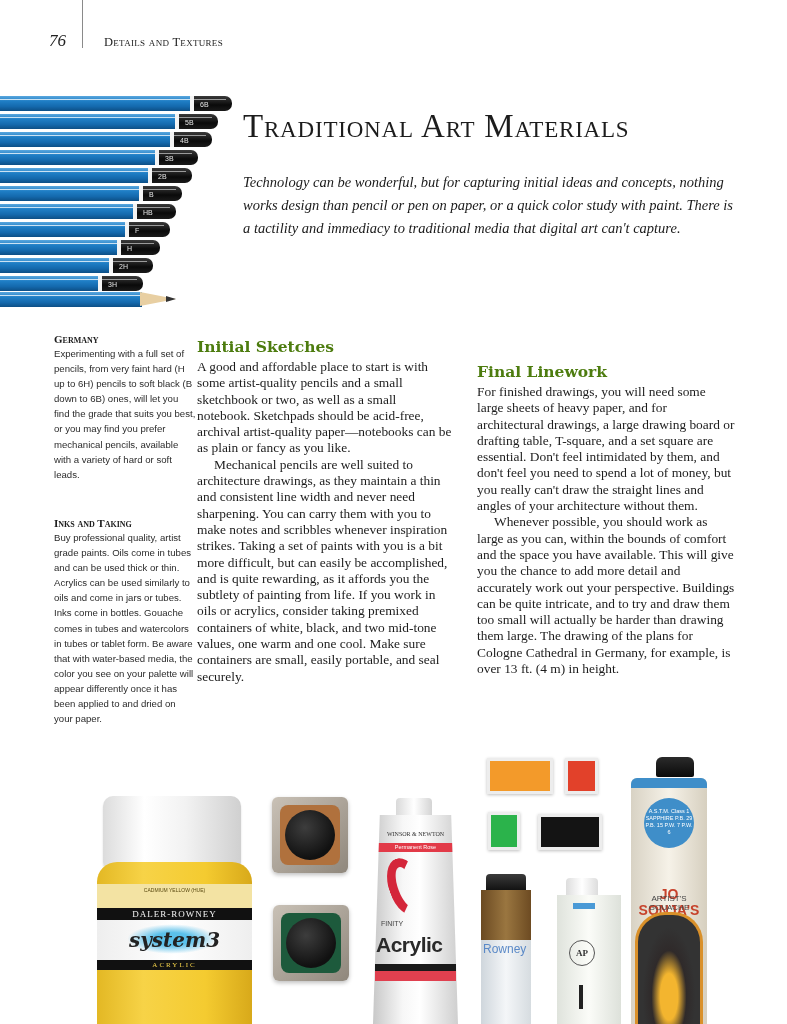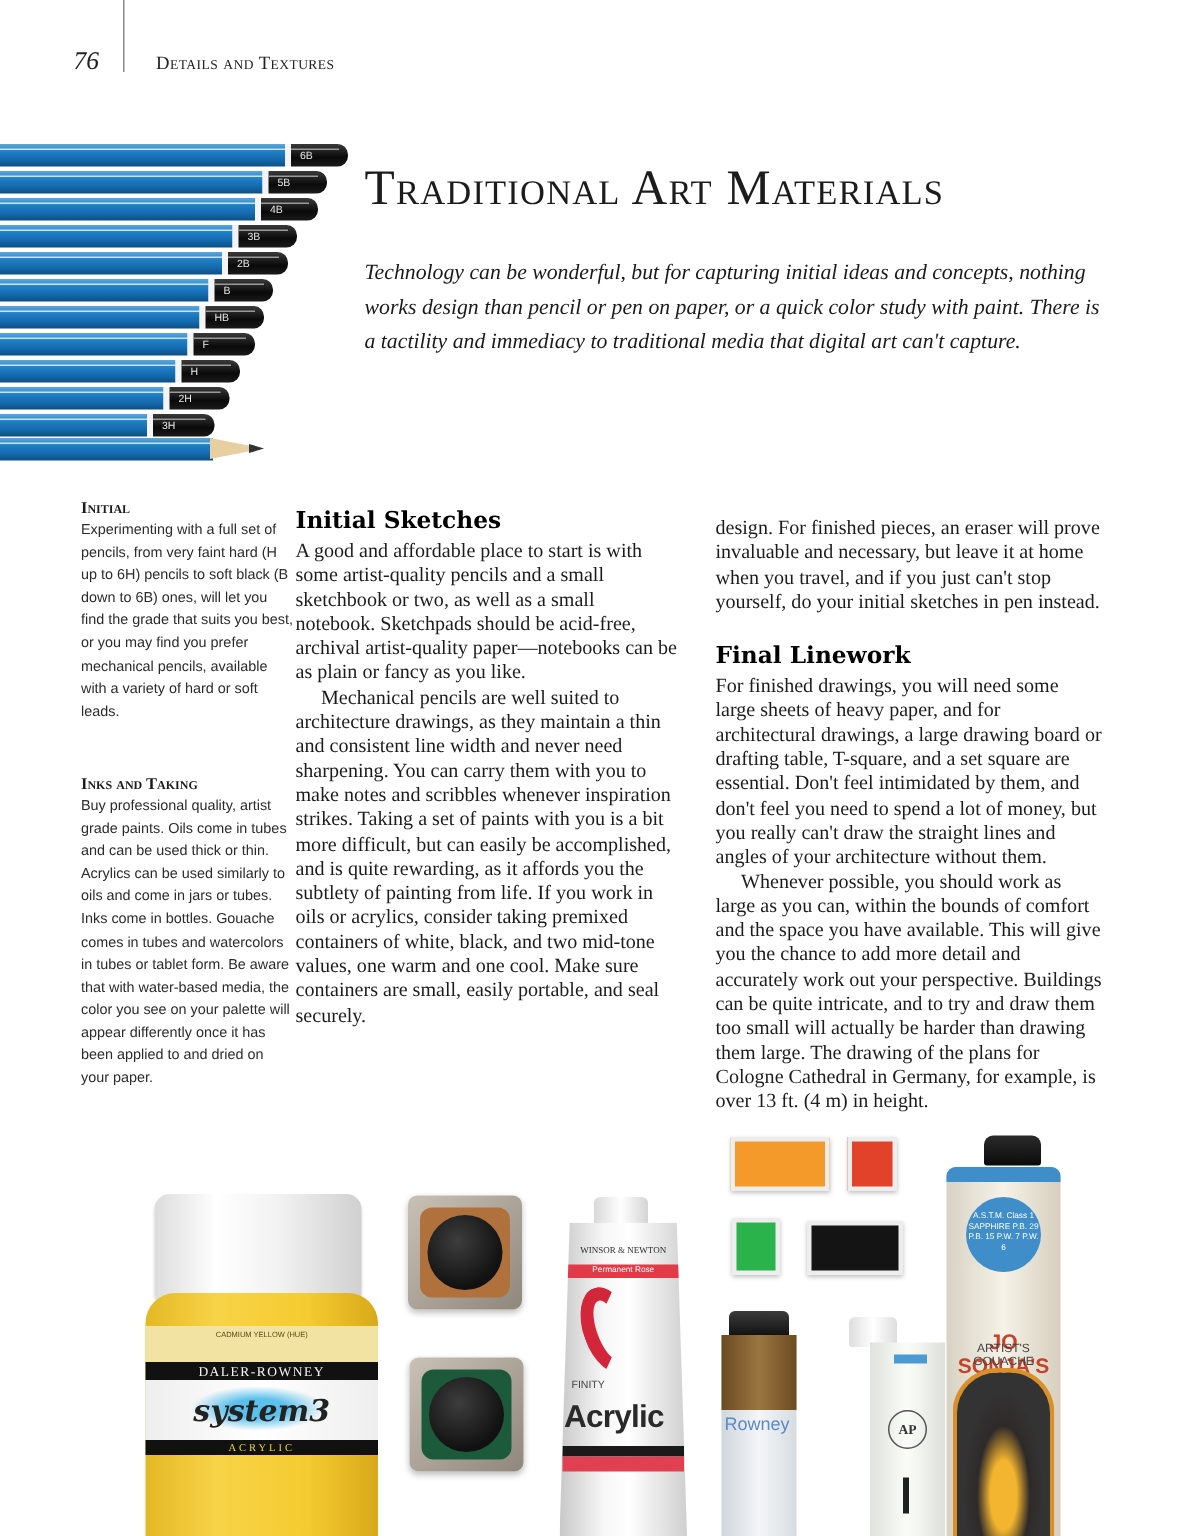--- a/index.html
+++ b/index.html
@@ -23,21 +23,21 @@
 
   .title { position:absolute; left:243px; top:108px; font-size:33px; font-variant:small-caps; letter-spacing:0.8px; font-weight:normal; color:#1c1c1c; white-space:nowrap; }
   .intro { position:absolute; left:243px; top:171px; width:500px; font-size:14.5px; line-height:23px; font-style:italic; color:#1a1a1a; }
 
   .sidebar-block { position:absolute; left:54px; width:142px; font-family:"Liberation Sans",sans-serif; font-size:9.6px; line-height:15.1px; color:#2b2b2b; }
   .sidebar-title { font-family:"Liberation Serif",serif; font-variant:small-caps; font-weight:bold; font-size:11px; line-height:14px; color:#1c1c1c; }
 
   .column { position:absolute; width:255px; font-size:13.4px; line-height:16.3px; color:#1c1c1c; }
   .column p { text-indent:0; }
   .column p.indent { text-indent:17px; }
-  .section-heading { font-family:"DejaVu Serif",serif; font-weight:bold; font-size:15.5px; line-height:22px; margin-bottom:1px; color:#000000; }
+  .section-heading { font-family:"DejaVu Serif",serif; font-weight:bold; font-size:15.5px; line-height:22px; margin-bottom:1px; color:#4d7c0f; }
 
   .photo { position:absolute; }
   .jar { left:97px; top:796px; width:155px; height:228px; }
   .jar-cap { position:absolute; left:6px; top:0; width:138px; height:70px; background:linear-gradient(90deg,#dcdcdc,#ffffff 30%,#f2f2f2 60%,#d0d0d0); border-radius:10px 10px 4px 4px; box-shadow:0 2px 2px rgba(0,0,0,0.15); }
   .jar-body { position:absolute; left:0; top:66px; width:155px; height:162px; background:linear-gradient(90deg,#e3b824,#f7d347 30%,#f4cb30 70%,#d8a91a); border-radius:20px 20px 0 0; }
   .jar-label-top { position:absolute; left:0; top:88px; width:155px; height:24px; background:#f3e3a3; font-family:"Liberation Sans",sans-serif; font-size:5px; color:#5a4a10; text-align:center; padding-top:3px; }
   .jar-brand { position:absolute; left:0; top:112px; width:155px; height:12px; background:#111; color:#f5f5f5; font-size:9px; letter-spacing:1px; text-align:center; line-height:12px; }
   .jar-logo { position:absolute; left:0; top:124px; width:155px; height:40px; background:linear-gradient(90deg,#eee,#fff 50%,#eee); font-family:"DejaVu Serif",serif; font-style:italic; font-weight:bold; font-size:20px; text-align:center; line-height:40px; color:#222; }
   .jar-logo span.splash { position:absolute; left:30px; top:4px; width:90px; height:30px; border-radius:50%; background:radial-gradient(#5bc0ea 30%, rgba(91,192,234,0) 70%); z-index:0; }
   .jar-logo b { position:relative; z-index:1; }
@@ -63,21 +63,21 @@
   .wc { position:absolute; box-shadow:0 1px 3px rgba(0,0,0,0.25); border:3px solid #ededed; }
   .wc-orange { left:487px; top:758px; width:66px; height:36px; background:#f39a2a; }
   .wc-red { left:565px; top:758px; width:33px; height:36px; background:#e2412a; }
   .wc-green { left:488px; top:812px; width:32px; height:38px; background:#2bb34b; }
   .wc-black { left:538px; top:814px; width:64px; height:36px; background:#141414; }
 
   .rowney { left:481px; top:890px; width:50px; height:134px; background:linear-gradient(90deg,#cfd6dc,#f4f6f8 50%,#d6dce0); }
   .rowney-band { position:absolute; left:0; right:0; top:0; height:50px; background:linear-gradient(90deg,#6b4a22,#9a7640 50%,#6d4b22); }
   .rowney-text { position:absolute; left:2px; top:52px; font-family:"Liberation Sans",sans-serif; font-size:12px; color:#5a89c7; }
 
-  .ap { left:580px; top:895px; width:50px; height:129px; background:linear-gradient(90deg,#dfe3dc,#fbfcf8 50%,#dde1da); }
+  .ap { left:557px; top:895px; width:64px; height:129px; background:linear-gradient(90deg,#dfe3dc,#fbfcf8 50%,#dde1da); }
   .ap-tag { position:absolute; left:16px; top:8px; width:22px; height:6px; background:#4a9ad6; }
   .ap-seal { position:absolute; left:12px; top:45px; width:26px; height:26px; border-radius:50%; border:1px solid #555; font-size:9px; font-weight:bold; text-align:center; line-height:24px; color:#333; }
   .ap-bar { position:absolute; left:22px; top:90px; width:4px; height:24px; background:#222; }
 
   .jo { left:631px; top:778px; width:76px; height:246px; background:linear-gradient(90deg,#d8d2c4,#f6f2e8 50%,#d6cfbf); border-radius:6px 6px 0 0; }
   .jo-shoulder { position:absolute; left:0; top:0; width:76px; height:10px; background:#3f8ec9; border-radius:6px 6px 0 0; }
   .jo-badge { position:absolute; left:13px; top:20px; width:50px; height:50px; border-radius:50%; background:#3f8ec9; color:#fff; font-family:"Liberation Sans",sans-serif; font-size:5.5px; text-align:center; padding-top:10px; line-height:7px; }
   .jo-name { position:absolute; left:0; right:0; top:108px; text-align:center; font-family:"Liberation Sans",sans-serif; font-weight:bold; font-size:14px; color:#c6422b; }
   .jo-sub { position:absolute; left:0; right:0; top:116px; text-align:center; font-family:"Liberation Sans",sans-serif; font-size:8px; color:#444; }
   .jo-art { position:absolute; left:4px; right:4px; top:134px; bottom:0; background:radial-gradient(ellipse at 50% 75%,#f3b52f 20%,#2f2a2a 40%,#333 60%); border:3px solid #d9902a; border-bottom:none; border-radius:30px 30px 0 0; }
@@ -171,36 +171,35 @@
     <div class="body" style="width:142px"></div>
   </div>
   <div class="tip"></div>
   <div class="tip-lead"></div>
 </div>
 
 <h1 class="title">Traditional Art Materials</h1>
 <p class="intro">Technology can be wonderful, but for capturing initial ideas and concepts, nothing works design than pencil or pen on paper, or a quick color study with paint. There is a tactility and immediacy to traditional media that digital art can't capture.</p>
 
 <div class="sidebar-block" style="top:332px">
-  <div class="sidebar-title">Initial</div>
+  <div class="sidebar-title">Germany</div>
   <div>Experimenting with a full set of pencils, from very faint hard (H up to 6H) pencils to soft black (B down to 6B) ones, will let you find the grade that suits you best, or you may find you prefer mechanical pencils, available with a variety of hard or soft leads.</div>
 </div>
 <div class="sidebar-block" style="top:516px">
   <div class="sidebar-title">Inks and Taking</div>
   <div>Buy professional quality, artist grade paints. Oils come in tubes and can be used thick or thin. Acrylics can be used similarly to oils and come in jars or tubes. Inks come in bottles. Gouache comes in tubes and watercolors in tubes or tablet form. Be aware that with water-based media, the color you see on your palette will appear differently once it has been applied to and dried on your paper.</div>
 </div>
 
 <div class="column" style="left:197px;top:336px">
   <h2 class="section-heading">Initial Sketches</h2>
   <p>A good and affordable place to start is with some artist-quality pencils and a small sketchbook or two, as well as a small notebook. Sketchpads should be acid-free, archival artist-quality paper—notebooks can be as plain or fancy as you like.</p>
   <p class="indent">Mechanical pencils are well suited to architecture drawings, as they maintain a thin and consistent line width and never need sharpening. You can carry them with you to make notes and scribbles whenever inspiration strikes. Taking a set of paints with you is a bit more difficult, but can easily be accomplished, and is quite rewarding, as it affords you the subtlety of painting from life. If you work in oils or acrylics, consider taking premixed containers of white, black, and two mid-tone values, one warm and one cool. Make sure containers are small, easily portable, and seal securely.</p>
 </div>
 
 <div class="column" style="left:477px;top:344px;width:258px">
-  <p>design. For finished pieces, an eraser will prove invaluable and necessary, but leave it at home when you travel, and if you just can't stop yourself, do your initial sketches in pen instead.</p>
   <h2 class="section-heading" style="margin-top:17px">Final Linework</h2>
   <p>For finished drawings, you will need some large sheets of heavy paper, and for architectural drawings, a large drawing board or drafting table, T-square, and a set square are essential. Don't feel intimidated by them, and don't feel you need to spend a lot of money, but you really can't draw the straight lines and angles of your architecture without them.</p>
   <p class="indent">Whenever possible, you should work as large as you can, within the bounds of comfort and the space you have available. This will give you the chance to add more detail and accurately work out your perspective. Buildings can be quite intricate, and to try and draw them too small will actually be harder than drawing them large. The drawing of the plans for Cologne Cathedral in Germany, for example, is over 13 ft. (4 m) in height.</p>
 </div>
 
 <div class="photo jar">
   <div class="jar-cap"></div>
   <div class="jar-body"></div>
   <div class="jar-label-top">CADMIUM YELLOW (HUE)</div>
   <div class="jar-brand">DALER-ROWNEY</div>

